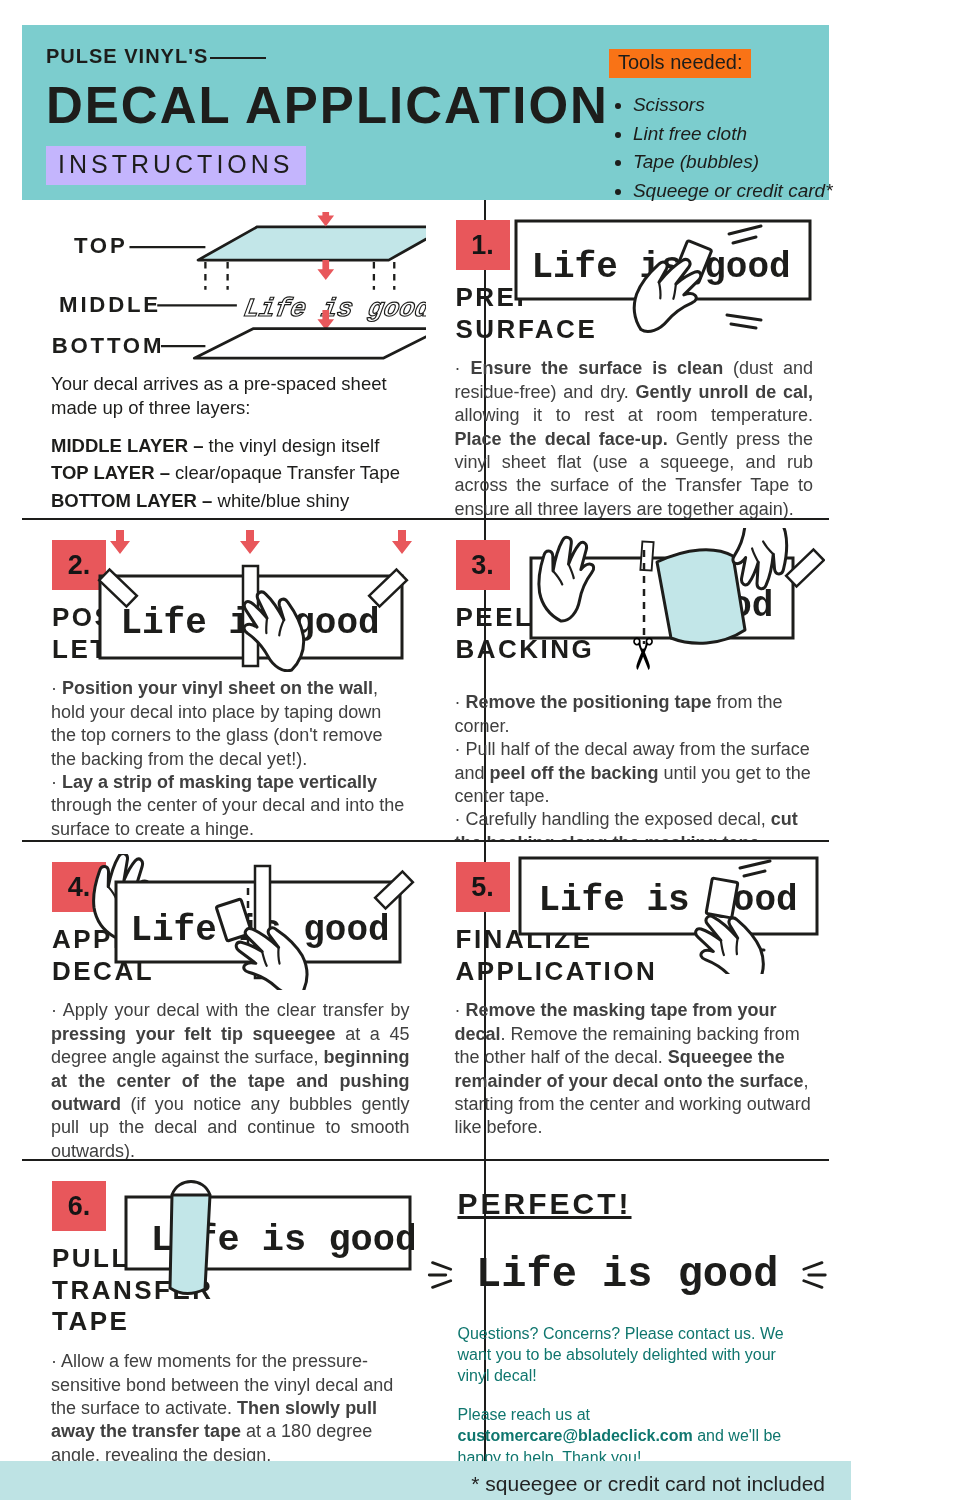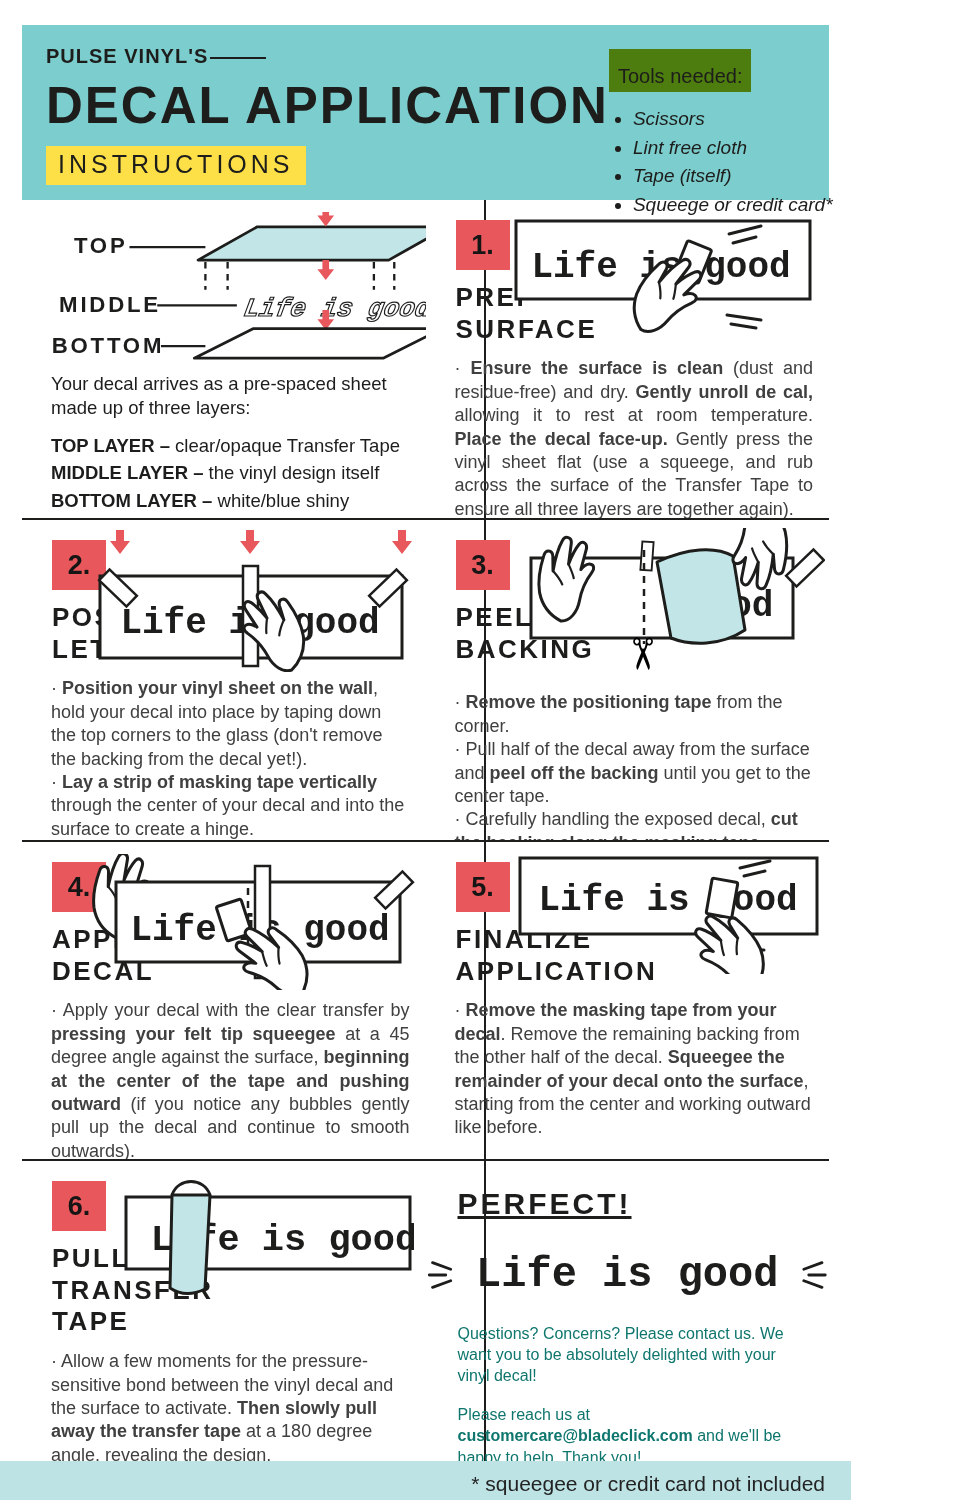--- a/index.html
+++ b/index.html
@@ -5,24 +5,24 @@
   html,body{margin:0;padding:0;background:#fff;}
   body{width:970px;font-family:"Liberation Sans",sans-serif;color:#1d1d1b;}
   .page{width:851px;height:1500px;position:relative;overflow:hidden;background:#fff;}
 
   
   .hero{margin:25px 22px 0;height:175px;background:#7CCDCE;box-sizing:border-box;
         display:flex;justify-content:space-between;padding:20px 26px 0 24px;}
   .brand{font-weight:700;font-size:20px;letter-spacing:1px;}
   .brand-line{display:inline-block;width:56px;border-bottom:2px solid #1d1d1b;transform:translateY(-4px);margin-left:2px;}
   .page-title{font-size:51px;font-weight:700;letter-spacing:2px;margin:12px 0 0;line-height:1;white-space:nowrap;}
-  .subtitle{display:inline-block;background:#fde047;padding:4px 12px 6px;font-size:25px;
+  .subtitle{display:inline-block;background:#c4b5fd;padding:4px 12px 6px;font-size:25px;
             letter-spacing:4px;margin-top:15px;font-weight:400;}
   .tools{width:250px;padding-top:4px;flex-shrink:0;}
-  .tools-label{background:#4d7c0f;font-size:20px;padding:16px 9px 4px;display:inline-block;}
+  .tools-label{background:#f97316;font-size:20px;padding:2px 9px 4px;display:inline-block;}
   .tools ul{margin:13px 0 0;padding-left:24px;font-size:19px;line-height:1.5;font-style:italic;}
 
   
   .grid{margin:0 22px;position:relative;}
   .vline{position:absolute;left:462px;top:0;bottom:0;width:2px;background:#1d1d1b;}
   .row{display:flex;}
   .rb{border-bottom:2px solid #1d1d1b;}
   .r1{height:318px;}.r2{height:320px;}.r3{height:317px;}.r4{height:300px;}
   .cell{width:50%;position:relative;box-sizing:border-box;overflow:hidden;}
 
@@ -88,21 +88,21 @@
     <div>
       <div class="brand"><span>PULSE VINYL'S</span><span class="brand-line"></span></div>
       <h1 class="page-title">DECAL APPLICATION</h1>
       <div><span class="subtitle">INSTRUCTIONS</span></div>
     </div>
     <div class="tools">
       <span class="tools-label">Tools needed:</span>
       <ul>
         <li>Scissors</li>
         <li>Lint free cloth</li>
-        <li>Tape (itself)</li>
+        <li>Tape (bubbles)</li>
         <li>Squeege or credit card*</li>
       </ul>
     </div>
   </header>
 
   <div class="grid">
     <div class="vline"></div>
 
     <div class="row rb r1">
       <section class="cell">
@@ -119,22 +119,22 @@
           <text class="dlabel" x="12" y="108">MIDDLE</text>
           <line x1="118" y1="101" x2="204" y2="101" stroke="#1d1d1b" stroke-width="2.5"></line>
           <text x="230" y="112" font-size="28" font-style="italic" class="decal" style="fill:#fff;stroke:#1d1d1b;stroke-width:1.3;" transform="skewX(-10)">Life is good</text>
           <use href="#arr" transform="translate(300,106) scale(0.9)"></use>
           <text class="dlabel" x="4" y="152">BOTTOM</text>
           <line x1="122" y1="145" x2="170" y2="145" stroke="#1d1d1b" stroke-width="2.5"></line>
           <path d="M158,158 L222,126 L426,126 L362,158 Z" fill="#fff" stroke="#1d1d1b" stroke-width="3" stroke-linejoin="round"></path>
         </svg>
         <p class="lead">Your decal arrives as a pre-spaced sheet made up of three layers:</p>
         <div class="layers-list">
+          <div><b>MIDDLE LAYER –</b><span> the vinyl design itself</span></div>
           <div><b>TOP LAYER –</b><span> clear/opaque Transfer Tape</span></div>
-          <div><b>MIDDLE LAYER –</b><span> the vinyl design itself</span></div>
           <div><b>BOTTOM LAYER –</b><span> white/blue shiny Backing Paper.</span></div>
         </div>
       </section>
 
       <section class="cell">
         <div class="badge">1.</div>
         <h2 class="steptitle">PREP
 SURFACE</h2>
         <svg class="illus i1" width="300" height="120" viewBox="0 0 300 120">
           <rect class="frame" x="3" y="3" width="294" height="78"></rect>

